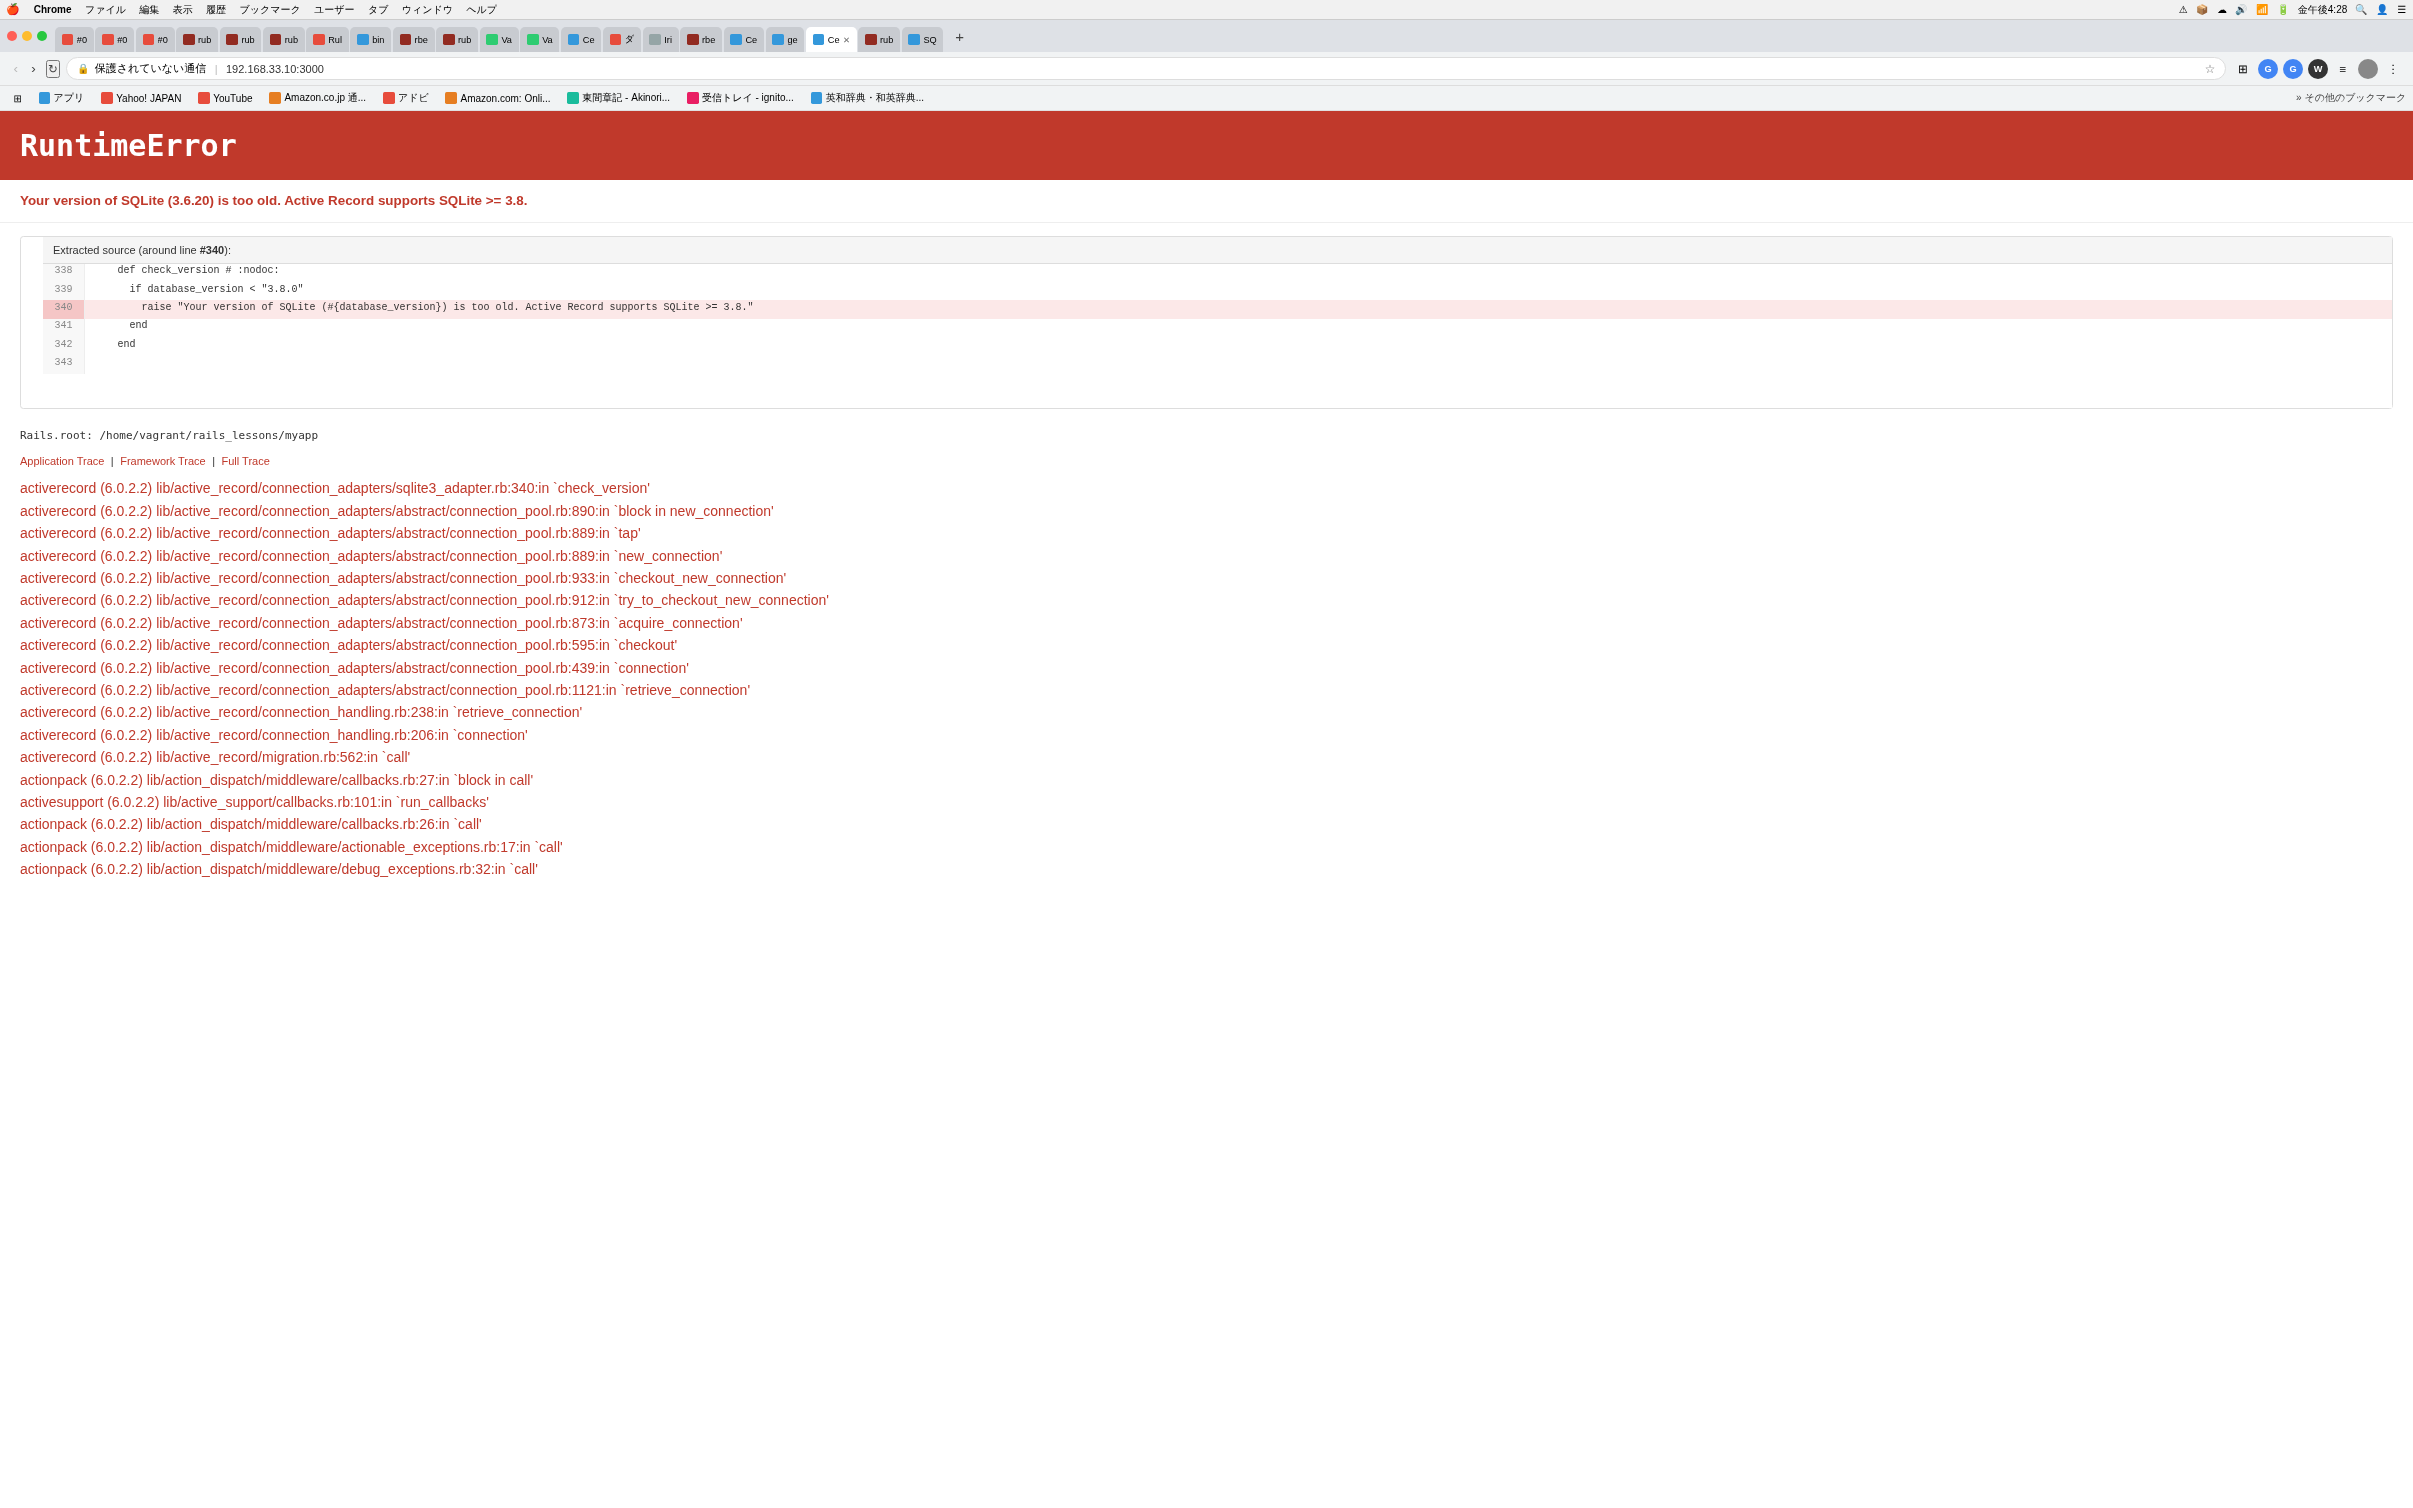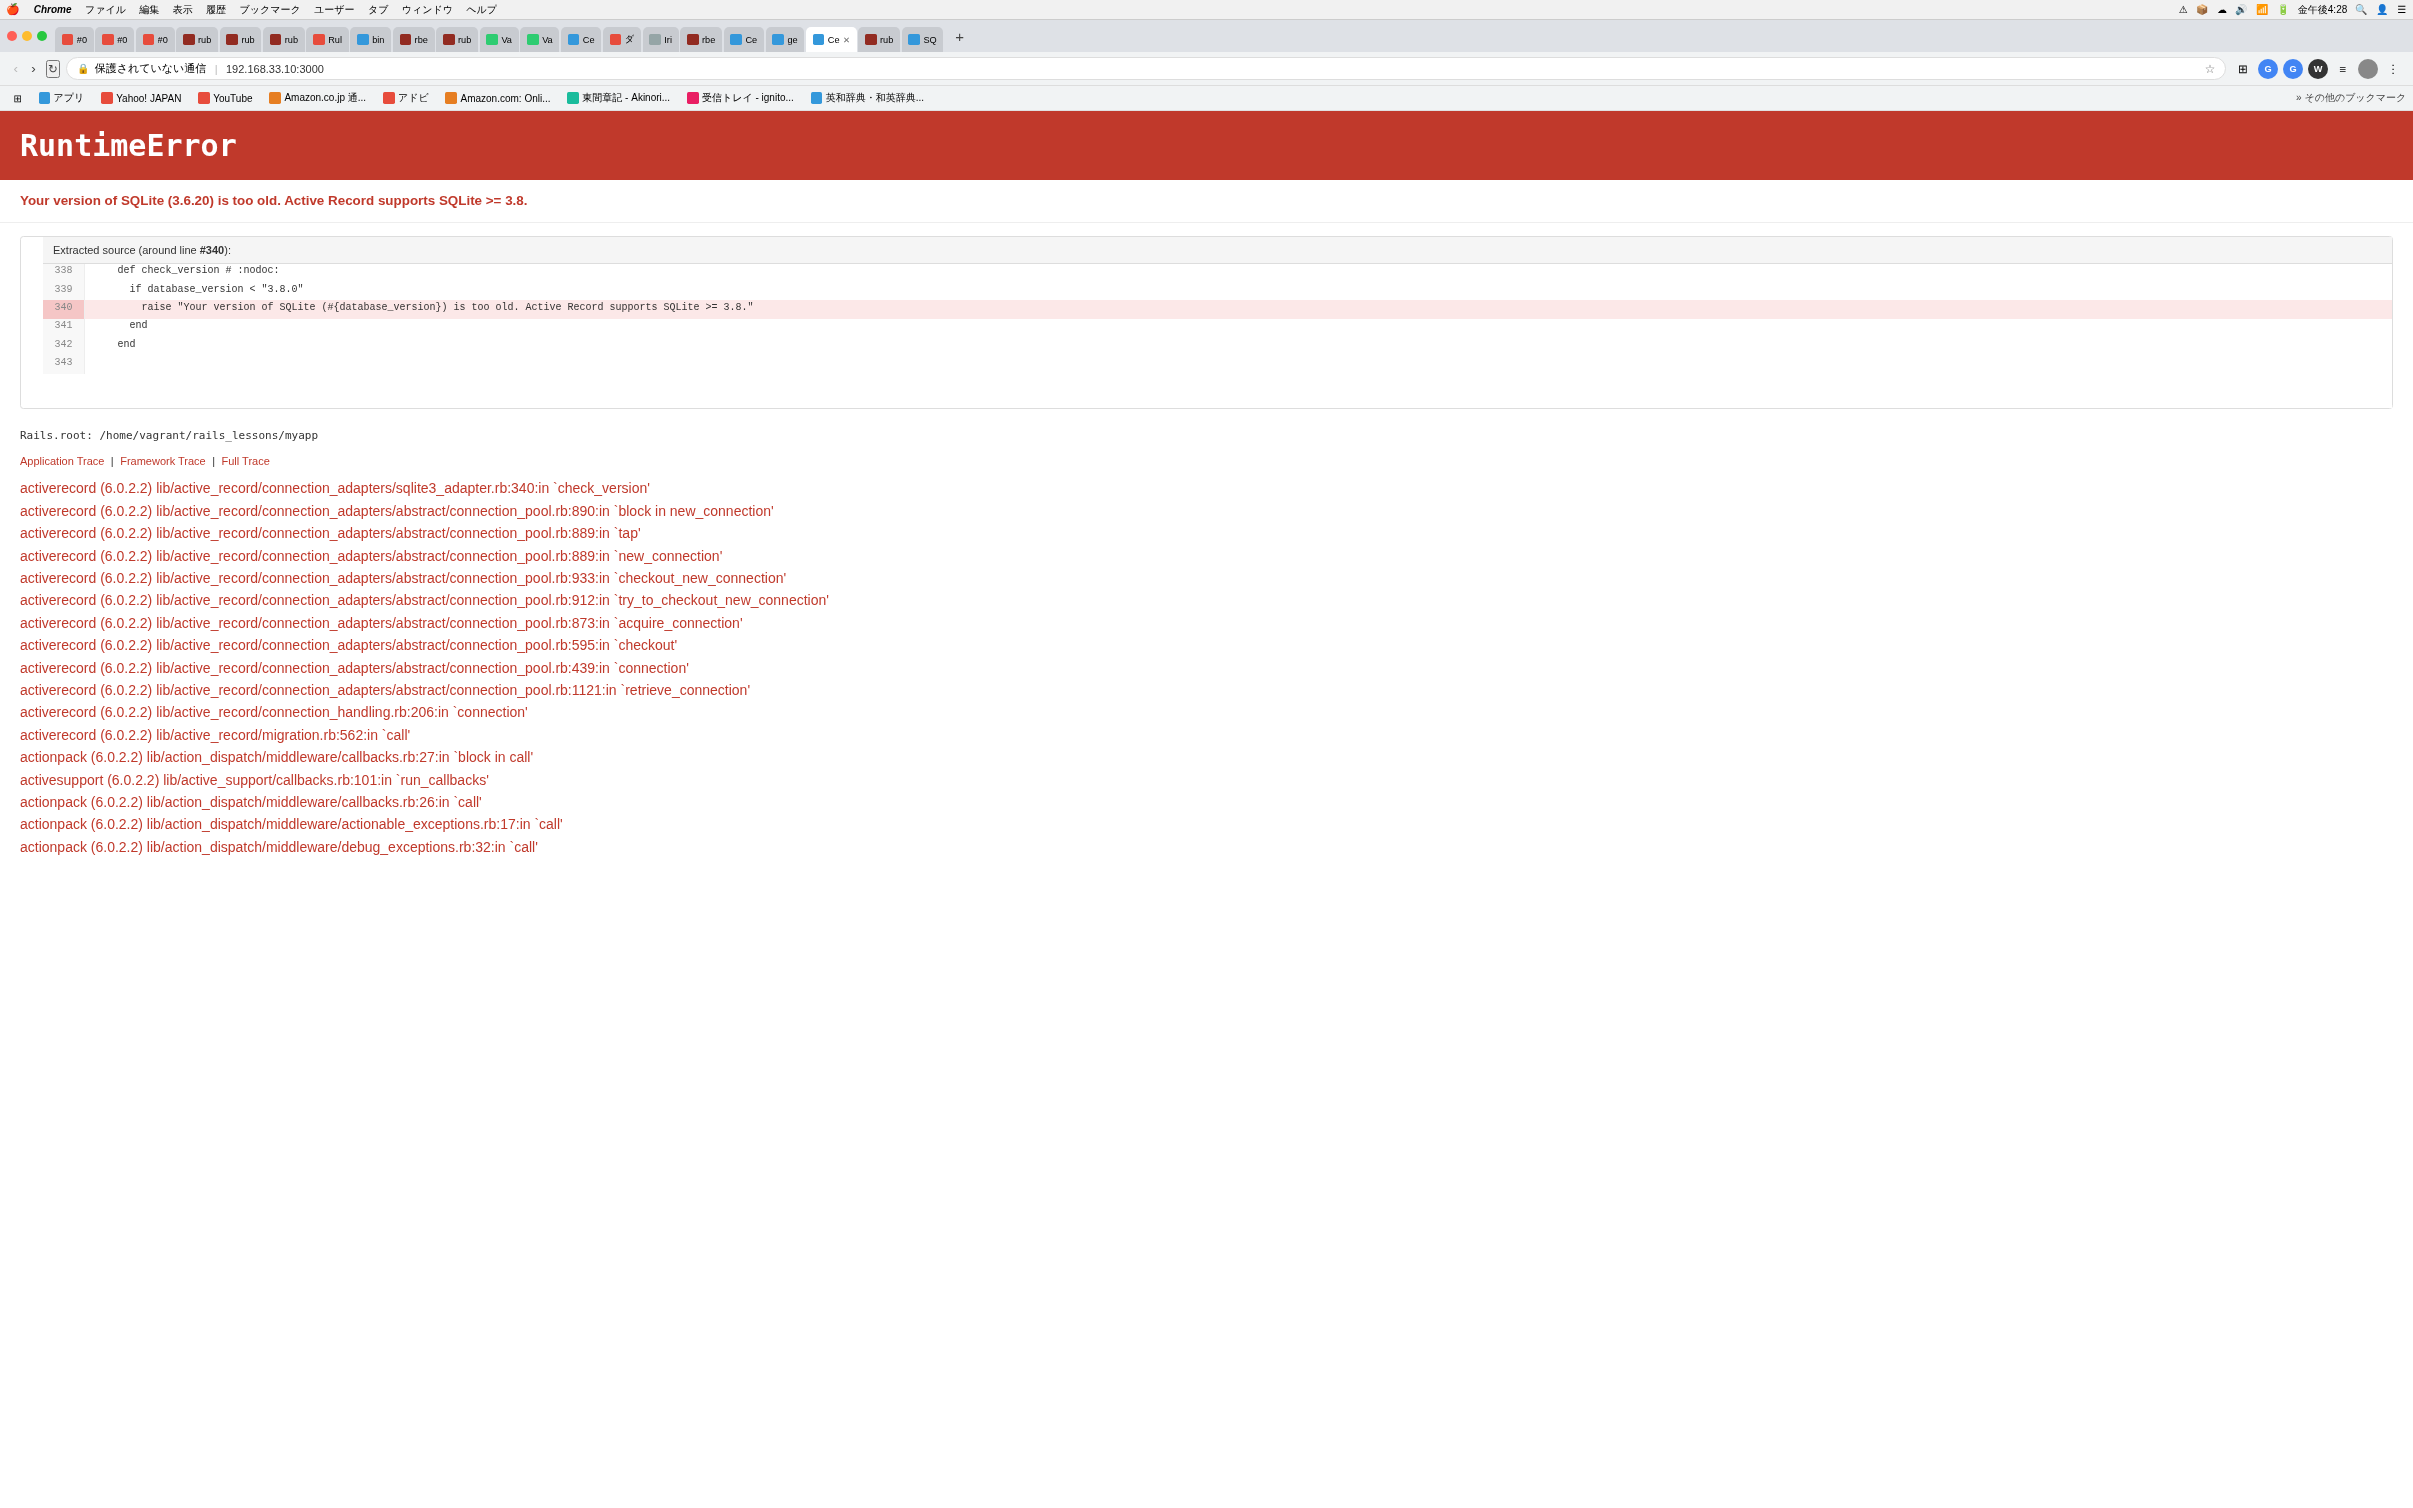--- a/index.html
+++ b/index.html
@@ -10,21 +10,21 @@
       background: rgba(240,240,240,0.95);
       height: 20px;
       display: flex;
       align-items: center;
       padding: 0 6.7px;
       font-size: 11px;
       border-bottom: 0.8px solid #ccc;
       gap: 13.4px;
     }
     .mac-menubar .menu-item { font-size: 10px; cursor: default; }
-    .mac-menubar .menu-item.bold { font-weight: bold; font-style: italic; }
+    .mac-menubar .menu-item.bold { font-weight: bold; }
     .mac-menubar .right { margin-left: auto; display: flex; align-items: center; gap: 8.4px; font-size: 10px; }
 
     
     .chrome-titlebar {
       background: #dee1e6;
       height: 32px;
       display: flex;
       align-items: center;
       padding: 0 6.7px;
       gap: 5px;
@@ -465,20 +465,21 @@
   <a class="trace-item">activerecord (6.0.2.2) lib/active_record/connection_adapters/sqlite3_adapter.rb:340:in `check_version'</a>
       <a class="trace-item">activerecord (6.0.2.2) lib/active_record/connection_adapters/abstract/connection_pool.rb:890:in `block in new_connection'</a>
       <a class="trace-item">activerecord (6.0.2.2) lib/active_record/connection_adapters/abstract/connection_pool.rb:889:in `tap'</a>
       <a class="trace-item">activerecord (6.0.2.2) lib/active_record/connection_adapters/abstract/connection_pool.rb:889:in `new_connection'</a>
       <a class="trace-item">activerecord (6.0.2.2) lib/active_record/connection_adapters/abstract/connection_pool.rb:933:in `checkout_new_connection'</a>
       <a class="trace-item">activerecord (6.0.2.2) lib/active_record/connection_adapters/abstract/connection_pool.rb:912:in `try_to_checkout_new_connection'</a>
       <a class="trace-item">activerecord (6.0.2.2) lib/active_record/connection_adapters/abstract/connection_pool.rb:873:in `acquire_connection'</a>
       <a class="trace-item">activerecord (6.0.2.2) lib/active_record/connection_adapters/abstract/connection_pool.rb:595:in `checkout'</a>
       <a class="trace-item">activerecord (6.0.2.2) lib/active_record/connection_adapters/abstract/connection_pool.rb:439:in `connection'</a>
       <a class="trace-item">activerecord (6.0.2.2) lib/active_record/connection_adapters/abstract/connection_pool.rb:1121:in `retrieve_connection'</a>
+      <a class="trace-item">activerecord (6.0.2.2) lib/active_record/connection_handling.rb:238:in `retrieve_connection'</a>
       <a class="trace-item">activerecord (6.0.2.2) lib/active_record/connection_handling.rb:206:in `connection'</a>
       <a class="trace-item">activerecord (6.0.2.2) lib/active_record/migration.rb:562:in `call'</a>
       <a class="trace-item">actionpack (6.0.2.2) lib/action_dispatch/middleware/callbacks.rb:27:in `block in call'</a>
       <a class="trace-item">activesupport (6.0.2.2) lib/active_support/callbacks.rb:101:in `run_callbacks'</a>
       <a class="trace-item">actionpack (6.0.2.2) lib/action_dispatch/middleware/callbacks.rb:26:in `call'</a>
       <a class="trace-item">actionpack (6.0.2.2) lib/action_dispatch/middleware/actionable_exceptions.rb:17:in `call'</a>
       <a class="trace-item">actionpack (6.0.2.2) lib/action_dispatch/middleware/debug_exceptions.rb:32:in `call'</a>
     </div>
 </div>
 

